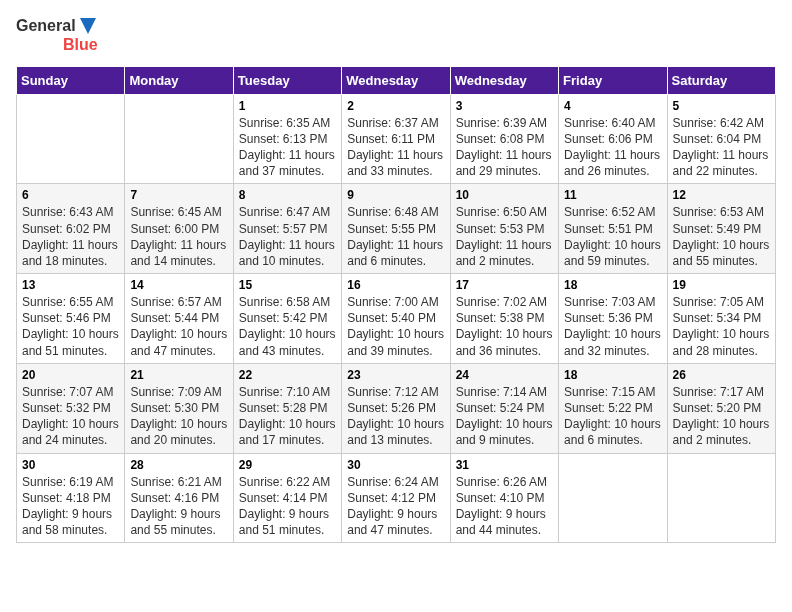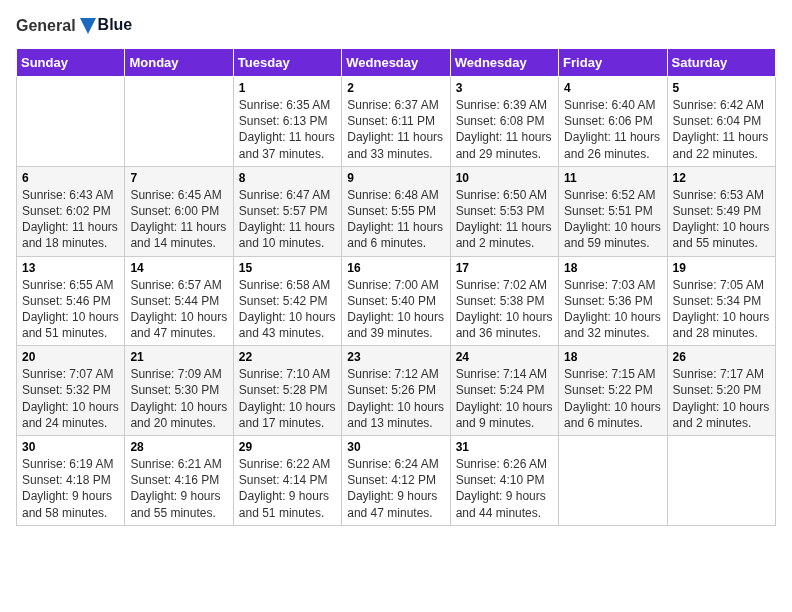--- a/index.html
+++ b/index.html
@@ -32,21 +32,21 @@
     .location-title {
       font-size: 16px;
       color: #555;
     }
     table {
       width: 100%;
       border-collapse: collapse;
       font-size: 11px;
     }
     thead tr th {
-      background: #6d28d9;
+      background: #4c1d95;
       color: #fff;
       padding: 6px 4px;
       text-align: left;
       font-size: 13px;
       font-weight: bold;
       border: 1px solid #fff;
     }
     tbody tr td {
       border: 1px solid #ccc;
       vertical-align: top;
@@ -74,28 +74,28 @@
     }
     tbody tr:nth-child(even) .empty-cell {
       background: #f5f5f5 !important;
     }
   </style>
 </head>
 <body>
 
 <div class="header">
   <div class="logo">
-  <div style="display:flex;flex-direction:row;line-height:1.1;">
+  <div style="display:flex;flex-direction:column;line-height:1.1;align-items:flex-end;">
     <div style="display:flex;align-items:center;gap:2px;">
       <span style="font-size:16px;font-weight:bold;color:#333;">General</span>
       <svg width="20" height="20" viewBox="0 0 20 20">
         <polygon points="2,2 18,2 10,18" fill="#1a6abf"></polygon>
       </svg>
     </div>
-    <span style="font-size:16px;font-weight:bold;color:#0f172a;margin-left:0;">Blue</span>
+    <span style="font-size:16px;font-weight:bold;color:#ef4444;margin-left:0;">Blue</span>
   </div>
 </div>
   <div class="title-area">
     <div class="month-title"></div>
     <div class="location-title"></div>
   </div>
 </div>
 
 <table>
   <thead>

